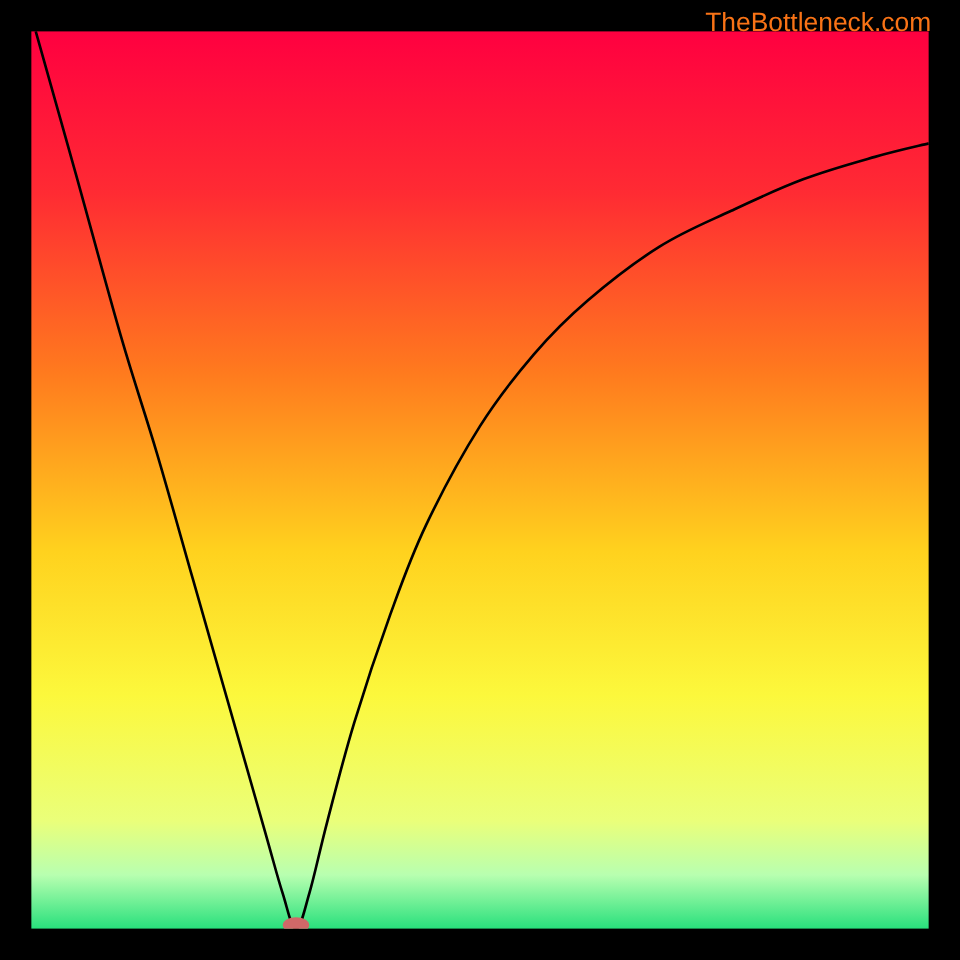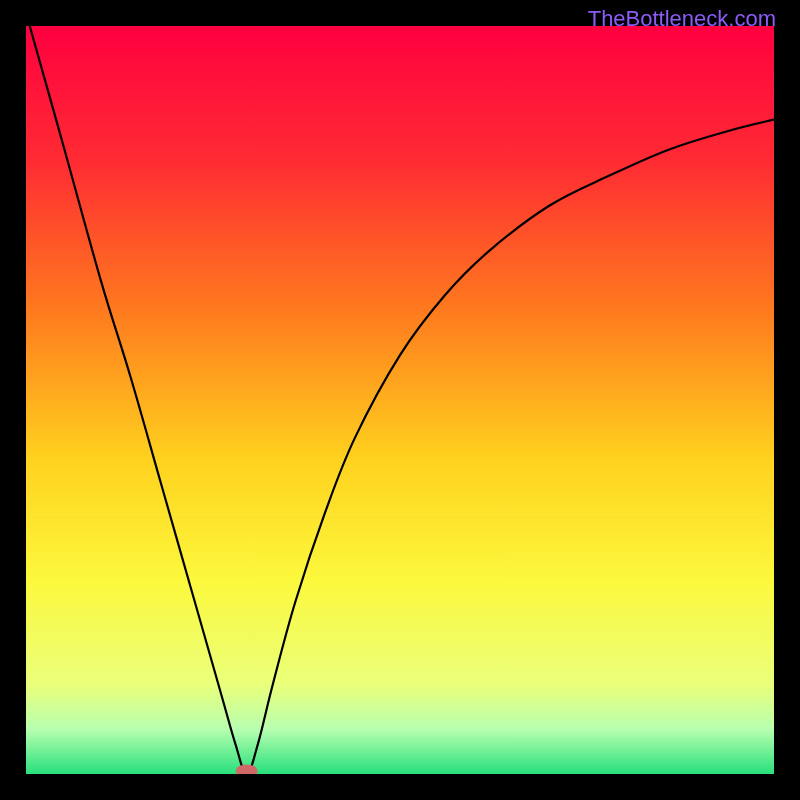--- a/index.html
+++ b/index.html
@@ -8,21 +8,21 @@
     width: 800px;
     height: 800px;
     background: black;
     font-family: Arial, Helvetica, sans-serif;
     position: relative;
   }
   .watermark {
     position: absolute;
     top: 6px;
     right: 24px;
-    color: #8b5cf6;
+    color: #f97316;
     font-size: 22px;
     font-weight: 500;
     letter-spacing: 0;
     z-index: 2;
   }
   .plot-wrap {
     position: absolute;
     left: 26px;
     top: 26px;
     width: 748px;

